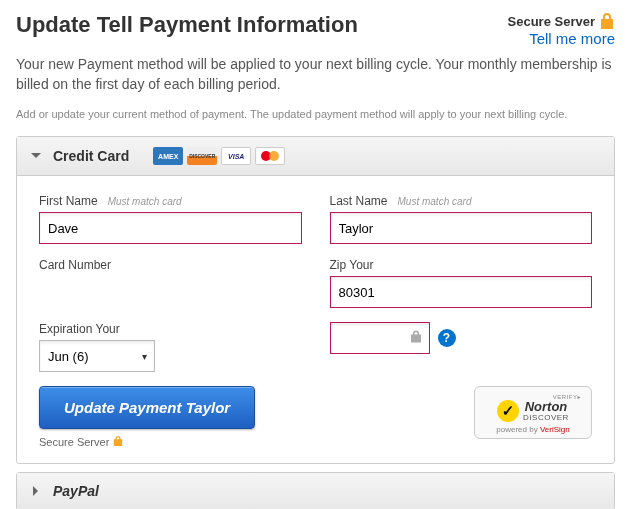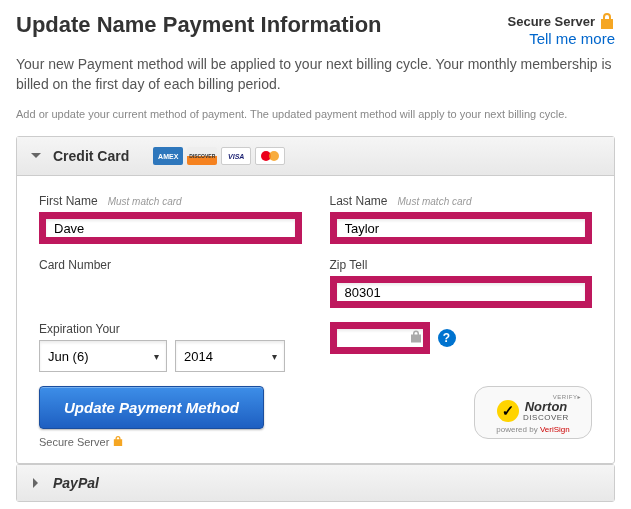--- a/index.html
+++ b/index.html
@@ -5,67 +5,67 @@
 * { box-sizing: border-box; margin: 0; padding: 0; }
 body { font-family: Arial, Helvetica, sans-serif; background: #fff; width: 631px; padding: 12px 16px; color: #333; font-size: 13px; }
 .header { display: flex; justify-content: space-between; align-items: flex-start; margin-bottom: 8px; }
 .header h1 { font-size: 22px; font-weight: bold; color: #333; }
 .secure { text-align: right; font-size: 12px; }
 .secure-top { display: flex; align-items: center; gap: 4px; font-weight: bold; color: #333; font-size: 13px; }
 .secure-link { color: #0066cc; font-size: 15px; cursor: pointer; }
 .lock-big { width: 16px; height: 18px; display: inline-block; }
 .subtitle { font-size: 14px; color: #555; line-height: 1.4; margin-bottom: 14px; }
 .helper { font-size: 11px; color: #888; margin-bottom: 16px; }
-.panel { border: 1px solid #ccc; border-radius: 3px; margin-bottom: 0; }
+.panel { border: 1px solid #ccc; border-radius: 3px; margin-bottom: 8px; }
 .panel-head { background: linear-gradient(#f5f5f5, #e8e8e8); padding: 10px 12px; display: flex; align-items: center; gap: 10px; border-bottom: 1px solid #ccc; cursor: pointer; }
 .panel-head.collapsed { border-bottom: none; font-style: italic; }
 .chev { width: 14px; height: 14px; display: flex; align-items: center; justify-content: center; color: #666; }
 .panel-title { font-weight: bold; font-size: 14px; color: #333; }
 .cards { display: flex; gap: 4px; margin-left: 14px; }
 .card-logo { width: 30px; height: 18px; border-radius: 2px; font-size: 7px; font-weight: bold; display: flex; align-items: center; justify-content: center; color: #fff; }
 .amex { background: #2E77BC; }
 .disc { background: linear-gradient(#eee 50%, #f58220 50%); color: #333; font-size: 5px; }
 .visa { background: #fff; color: #1a1f71; border: 1px solid #ccc; font-style: italic; }
 .mc { background: #fff; border: 1px solid #ccc; position: relative; }
 .mc::before { content: ''; position: absolute; width: 10px; height: 10px; background: #eb001b; border-radius: 50%; left: 5px; top: 3px; }
 .mc::after { content: ''; position: absolute; width: 10px; height: 10px; background: #f79e1b; border-radius: 50%; right: 5px; top: 3px; opacity: 0.85; }
 .panel-body { padding: 18px 22px 14px; }
 .row { display: flex; gap: 28px; margin-bottom: 14px; }
 .field { flex: 1; }
 .field-label { display: flex; align-items: baseline; gap: 10px; margin-bottom: 4px; }
 .field-label .lbl { font-size: 12px; color: #444; }
 .field-label .hint { font-size: 10px; color: #999; font-style: italic; }
-.inp { width: 100%; height: 32px; border: 7px solid #be185d; padding: 0 8px; font-size: 13px; box-shadow: inset 0 2px 3px rgba(0,0,0,0.08); }
+.inp { width: 100%; height: 32px; border: 1px solid #be185d; padding: 0 8px; font-size: 13px; box-shadow: inset 0 2px 3px rgba(0,0,0,0.08); }
 .inp-wrap { position: relative; }
 .inp-wrap .lock-sm { position: absolute; right: 8px; top: 50%; transform: translateY(-50%); color: #aaa; }
 .sel { height: 32px; border: 1px solid #bbb; padding: 0 20px 0 8px; font-size: 13px; background: #fff; appearance: none; box-shadow: inset 0 2px 3px rgba(0,0,0,0.08); }
 .sel-wrap { position: relative; display: inline-block; }
 .sel-wrap::after { content: '▾'; position: absolute; right: 8px; top: 50%; transform: translateY(-50%); font-size: 10px; color: #333; pointer-events: none; }
 .exp-group { display: flex; gap: 8px; }
 .sec-group { display: flex; align-items: center; gap: 8px; }
 .sec-group .inp-wrap { width: 100px; }
 .help { width: 18px; height: 18px; border-radius: 50%; background: #0073cf; color: #fff; font-weight: bold; font-size: 12px; display: flex; align-items: center; justify-content: center; cursor: pointer; }
 .footer-row { display: flex; justify-content: space-between; align-items: flex-start; margin-top: 6px; }
 .btn { background: linear-gradient(#3d8ee8, #1e5fc1); color: #fff; border: 1px solid #1a4e9e; border-radius: 4px; padding: 12px 24px; font-size: 15px; font-weight: bold; font-style: italic; cursor: pointer; box-shadow: 0 1px 2px rgba(0,0,0,0.3), inset 0 1px 0 rgba(255,255,255,0.3); }
 .secure-sm { font-size: 11px; color: #666; margin-top: 6px; display: flex; align-items: center; gap: 4px; }
-.norton { border: 1px solid #ccc; border-radius: 14px; padding: 6px 10px 4px; text-align: center; background: #f9f9f9; width: 118px; }
+.norton { border: 1px solid #ccc; border-radius: 6px; padding: 6px 10px 4px; text-align: center; background: #f9f9f9; width: 118px; }
 .norton-top { display: flex; align-items: center; gap: 4px; justify-content: center; }
 .norton-check { width: 22px; height: 22px; border-radius: 50%; background: #ffd400; display: flex; align-items: center; justify-content: center; position: relative; }
 .norton-check::after { content: '✓'; font-weight: bold; color: #000; font-size: 15px; }
 .norton-text { font-size: 13px; font-weight: bold; font-style: italic; line-height: 1; }
 .norton-sub { font-size: 8px; letter-spacing: 0.5px; color: #555; }
 .norton-verify { font-size: 6px; color: #888; text-align: right; letter-spacing: 0.5px; }
 .norton-foot { font-size: 8px; color: #888; margin-top: 3px; }
 .norton-foot b { color: #c00; font-weight: normal; }
 </style>
 </head>
 <body>
 
 <div class="header">
-  <h1>Update Name Payment Information</h1>
+  <h1>Update Tell Payment Information</h1>
   <div class="secure">
     <div class="secure-top">
       <span>Secure Server</span>
       <span class="lock-big">
         <svg viewBox="0 0 16 18">
             <path fill="#f5a623" d="M12 7V5a4 4 0 10-8 0v2H2v10h12V7h-2zM6 5a2 2 0 114 0v2H6V5z"></path>
           </svg>
       </span>
     </div>
     <span class="secure-link">Tell me more</span>
@@ -108,50 +108,49 @@
       </div>
     </div>
     <div class="row">
       <div class="field">
         <div class="field-label">
             <span class="lbl">Card Number</span>
           </div>
       </div>
       <div class="field">
         <div class="field-label">
-            <span class="lbl">Zip Tell</span>
+            <span class="lbl">Zip Your</span>
           </div>
         <input class="inp" value="80301" style="">
       </div>
     </div>
     <div class="row">
       <div class="field">
         <div class="field-label">
             <span class="lbl">Expiration Your</span>
           </div>
         <div class="exp-group">
-          <span class="sel-wrap"><select class="sel" style="width:128px"><option>Jun (6)</option></select></span>
-          <span class="sel-wrap"><select class="sel" style="width:110px"><option>2014</option></select></span>
+          <span class="sel-wrap"><select class="sel" style="width:116px"><option>Jun (6)</option></select></span>
         </div>
       </div>
       <div class="field">
         <div class="sec-group">
           <div class="inp-wrap">
             <input class="inp" value="" style="">
             <span class="lock-sm"><svg width="12" height="14" viewBox="0 0 12 14">
                   <path fill="#aaa" d="M9 5V4a3 3 0 10-6 0v1H1v8h10V5H9zM4.5 4a1.5 1.5 0 113 0v1h-3V4z"></path>
                 </svg></span>
           </div>
           <span class="help">?</span>
         </div>
       </div>
     </div>
     <div class="footer-row">
       <div>
-        <button class="btn">Update Payment Method</button>
+        <button class="btn">Update Payment Taylor</button>
         <div class="secure-sm">
           <span>Secure Server</span>
           <span><svg width="10" height="12" viewBox="0 0 12 14">
                 <path fill="#f5a623" d="M9 5V4a3 3 0 10-6 0v1H1v8h10V5H9zM4.5 4a1.5 1.5 0 113 0v1h-3V4z"></path>
               </svg></span>
         </div>
       </div>
       <div class="norton">
         <div class="norton-verify">VERIFY▸</div>
         <div class="norton-top">

